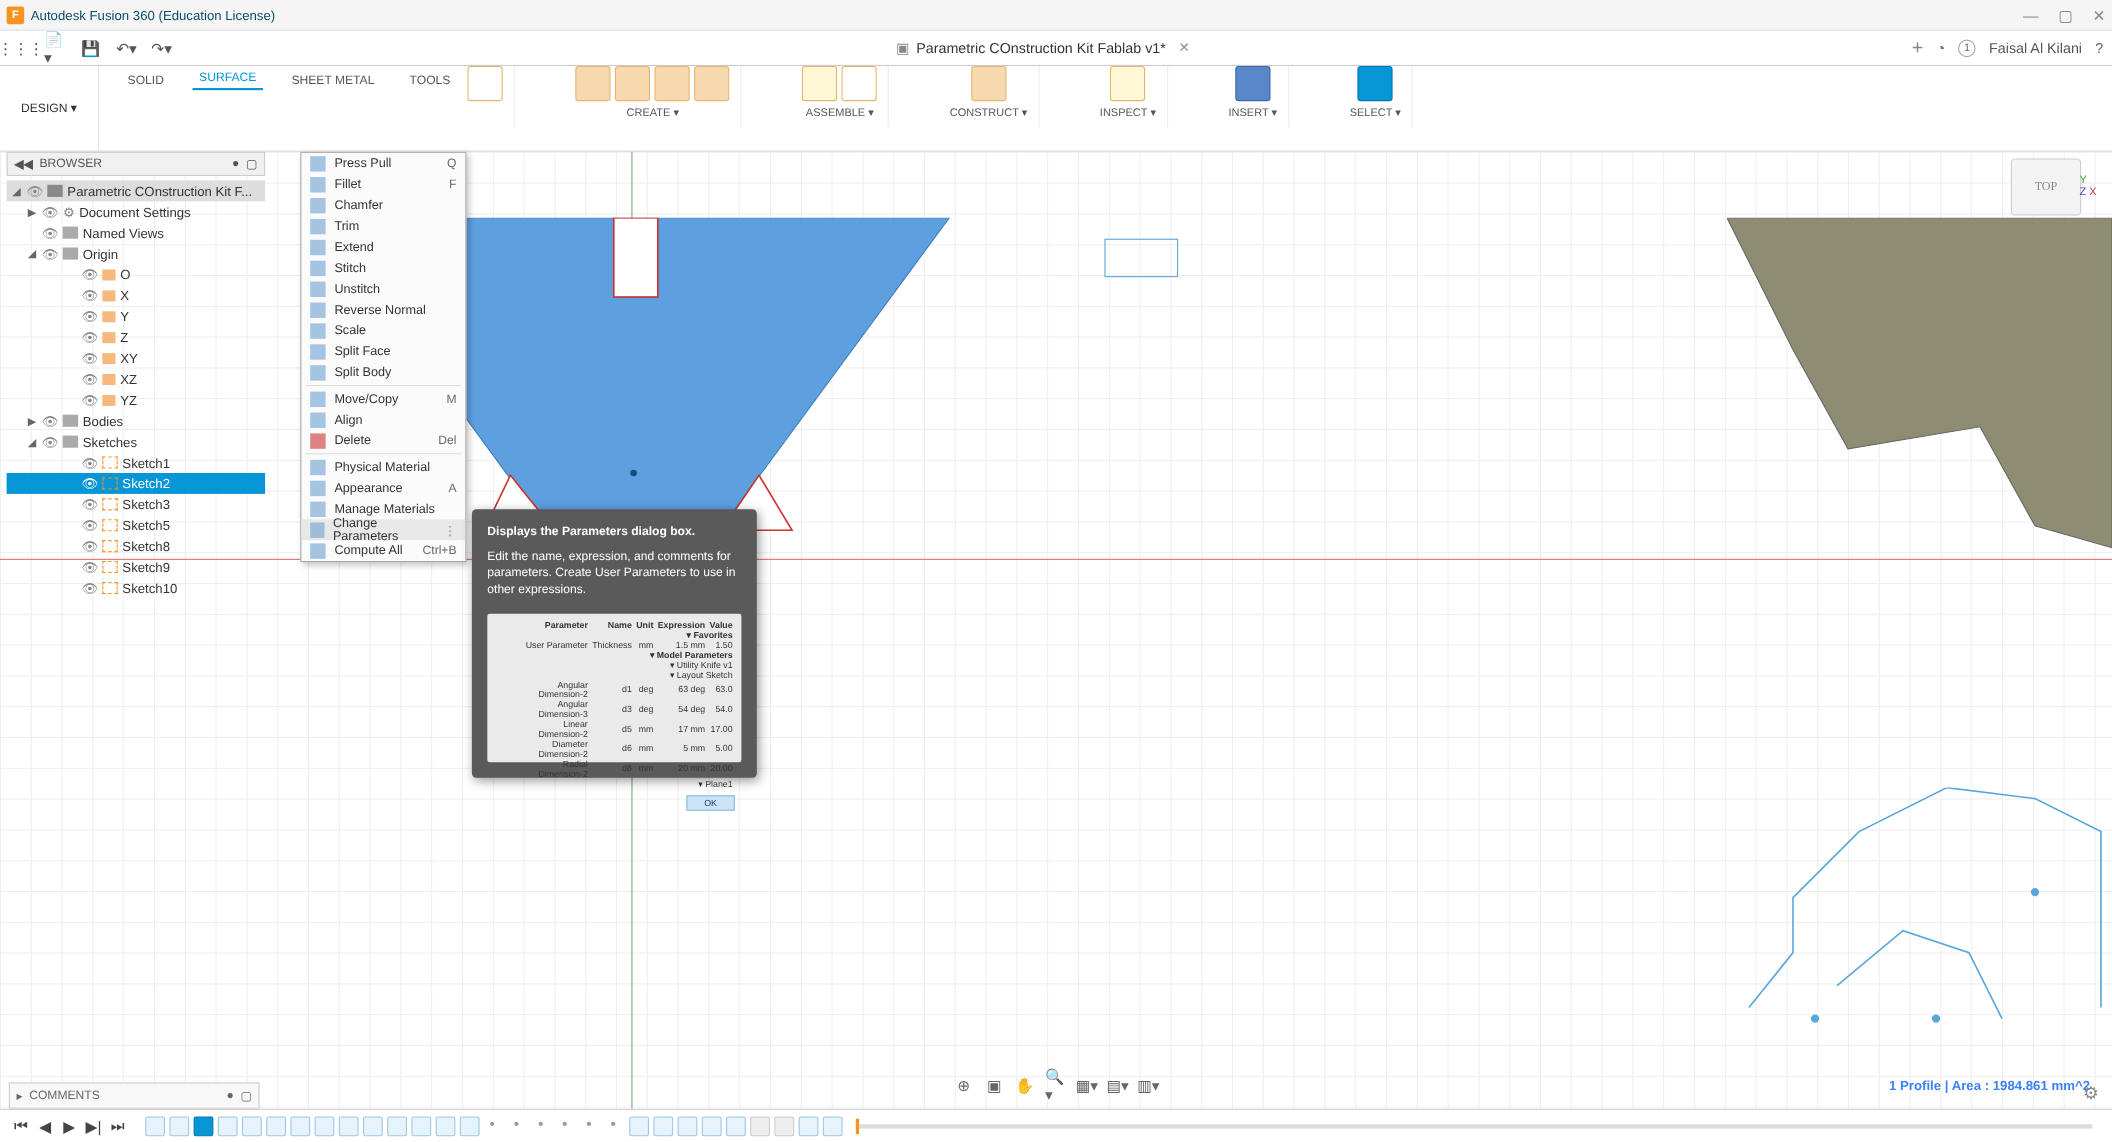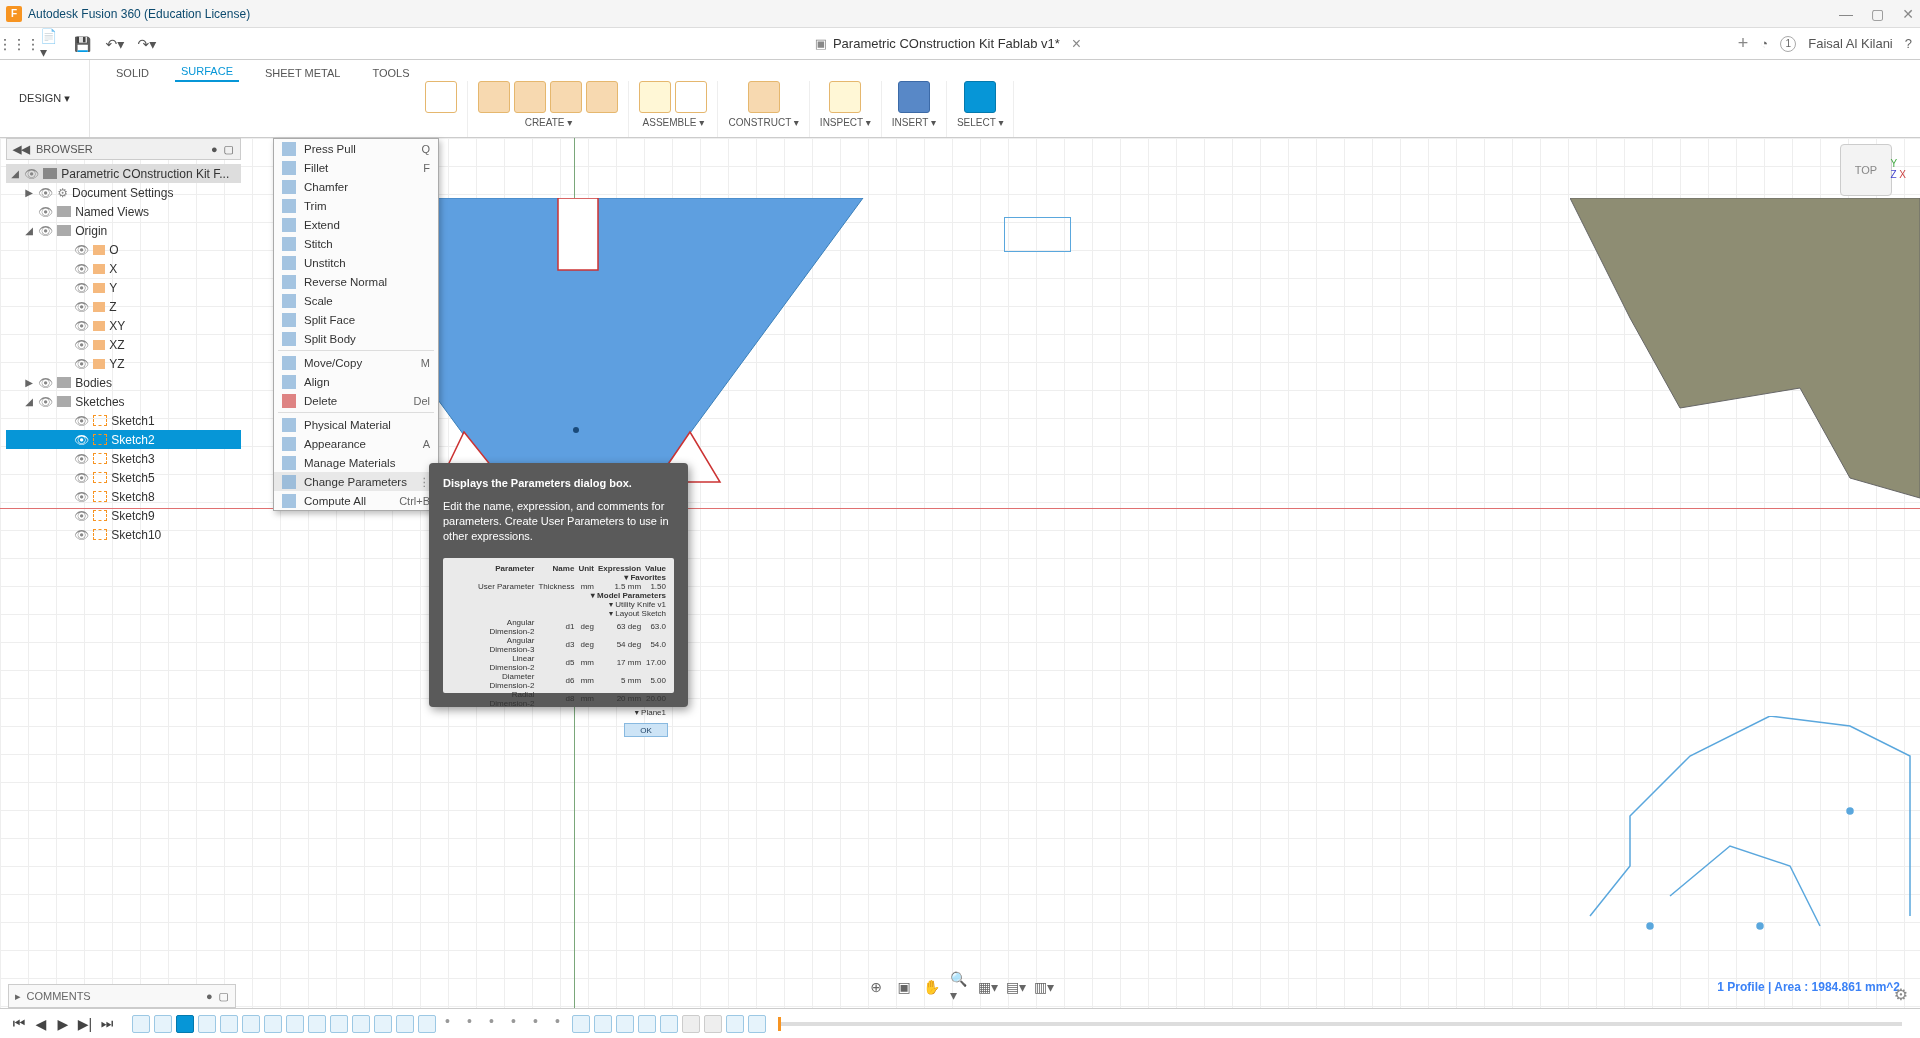--- a/index.html
+++ b/index.html
@@ -21,21 +21,21 @@
 .quickbar .right .plus { font-size:18px; color:#888;}
 .quickbar .username { color:#555; }
 
 
 .ribbon { height: 78px; display:flex; background:#fff; border-bottom:1px solid #ccc;}
 .design-btn { width:90px; display:flex; align-items:center; justify-content:center; font-size:11px; color:#333; border-right:1px solid #e5e5e5;}
 .ribbon-main { flex:1; display:flex; flex-direction:row;}
 .workspace-tabs { height:22px; display:flex; gap:20px; padding-left:20px; align-items:end;}
 .workspace-tabs .wtab { font-size:11px; color:#555; padding:3px 6px; }
 .workspace-tabs .wtab.active { color:#0696d7; border-bottom:2px solid #0696d7;}
-.tool-row { flex:1; display:flex; align-items:flex-end; }
+.tool-row { flex:1; display:flex; align-items:flex-start;gap:45px; }
 .tool-group { display:flex; flex-direction:column; align-items:center; height:56px; padding:0 10px; border-right:1px solid #eee;}
 .tool-group .icons { display:flex; gap:4px; }
 .tool-group .icons .ticon { width:32px; height:32px; background:#f7d9b0; border:1px solid #e5b76e; border-radius:3px;}
 .tool-group .icons .ticon.orange { background:#f79421;}
 .tool-group .icons .ticon.red { background:#d7706e;}
 .tool-group .icons .ticon.bluehi { background:#0696d7; border-color:#0479ad;}
 .tool-group .icons .ticon.white { background:#fff;}
 .tool-group .icons .ticon.yellow { background:#fff7d6; border-color:#e5b76e;}
 .tool-group .icons .ticon.navy { background:#5888c7;border-color:#3c6aa7;}
 .tool-group .label { font-size:10px; color:#555; margin-top:4px;}
@@ -59,21 +59,21 @@
 .tree-row { display:flex; align-items:center; gap:4px; padding:1px 4px; height:19px;}
 .tree-row.active { background:#0696d7; color:#fff;}
 .tree-row .arrow { width:10px; text-align:center; color:#666; font-size:10px;}
 .tree-row .eye { color:#888; font-size:12px;}
 .tree-row.active .eye, .tree-row.active .arrow { color:#fff;}
 .tree-row .folder { width:14px;height:11px;background:#aaa;display:inline-block;}
 .indent1 { padding-left:18px;}
 .indent3 { padding-left:54px;}
 
 
-.modify-menu { position:absolute; top:0; left:273px; width:166px; background:#fbfbfb; border:1px solid #aaa; box-shadow:2px 3px 6px rgba(0,0,0,0.25);}
+.modify-menu { position:absolute; top:0; left:273px; width:151px; background:#fbfbfb; border:1px solid #aaa; box-shadow:2px 3px 6px rgba(0,0,0,0.25);}
 .modify-menu .mrow { display:flex; align-items:center; padding:3px 8px; font-size:11.5px; color:#333; gap:8px; height:19px;}
 .modify-menu .mrow.hover { background:#e8e8e8;align-items:center;}
 .modify-menu .mrow .micon { width:14px; height:14px; display:inline-block;}
 .modify-menu .mrow .shortcut { margin-left:auto; color:#666; font-size:11px;}
 .modify-menu .sep { height:1px; background:#ddd; margin:2px 4px;}
 .modify-menu .mrow .dots { margin-left:auto; color:#888;}
 
 
 .tooltip { position:absolute; top:325px; left:429px; width:259px; background:#5a5a5a; color:#fff; border-radius:4px; padding:14px; font-size:11px; box-shadow:2px 3px 10px rgba(0,0,0,0.4);}
 .tooltip .tt-title { font-weight:bold; margin-bottom:10px;}
@@ -84,21 +84,21 @@
 .tooltip .tt-table th, .tooltip .tt-table td { text-align:right; padding:0 2px;}
 .tooltip .tt-ok { display:block; margin:6px 0 0 auto; width:44px; height:14px; background:#cde4f6; border:1px solid #88b9e0; text-align:center; font-size:8px; line-height:13px; color:#246;}
 
 
 .triangle { position:absolute; top:60px; left:290px; }
 .right-shape { position:absolute; top:60px; right:0;}
 .small-rect { position:absolute; top:79px; left:1004px; width:67px; height:35px; border:1px solid #5aa7dd; background:transparent;}
 .right-sketch { position:absolute; right:0; bottom:32px;}
 
 
-.viewcube { position:absolute; top:6px; right:28px; width:52px; height:52px; display:flex; align-items:center; justify-content:center; background:#f3f3f3; border:1px solid #ccc; color:#888; font-size:11px; border-radius:4px;}
+.viewcube { position:absolute; top:6px; right:28px; width:64px; height:52px; display:flex; align-items:center; justify-content:center; background:#f3f3f3; border:1px solid #ccc; color:#888; font-size:11px; border-radius:4px;font-family:Liberation Serif, serif;}
 .axes { position:absolute; top:20px; right:14px; font-size:10px;}
 
 
 .navbar { position:absolute; bottom:12px; left:50%; transform:translateX(-50%); display:flex; gap:8px; align-items:center;}
 .navbar .nicon { width:20px;height:18px; display:flex;align-items:center;justify-content:center; color:#666; font-size:14px;}
 
 
 .statusbar { position:absolute; right:20px; bottom:14px; font-size:12px; color:#3b82f6; font-weight:bold;}
 
 

